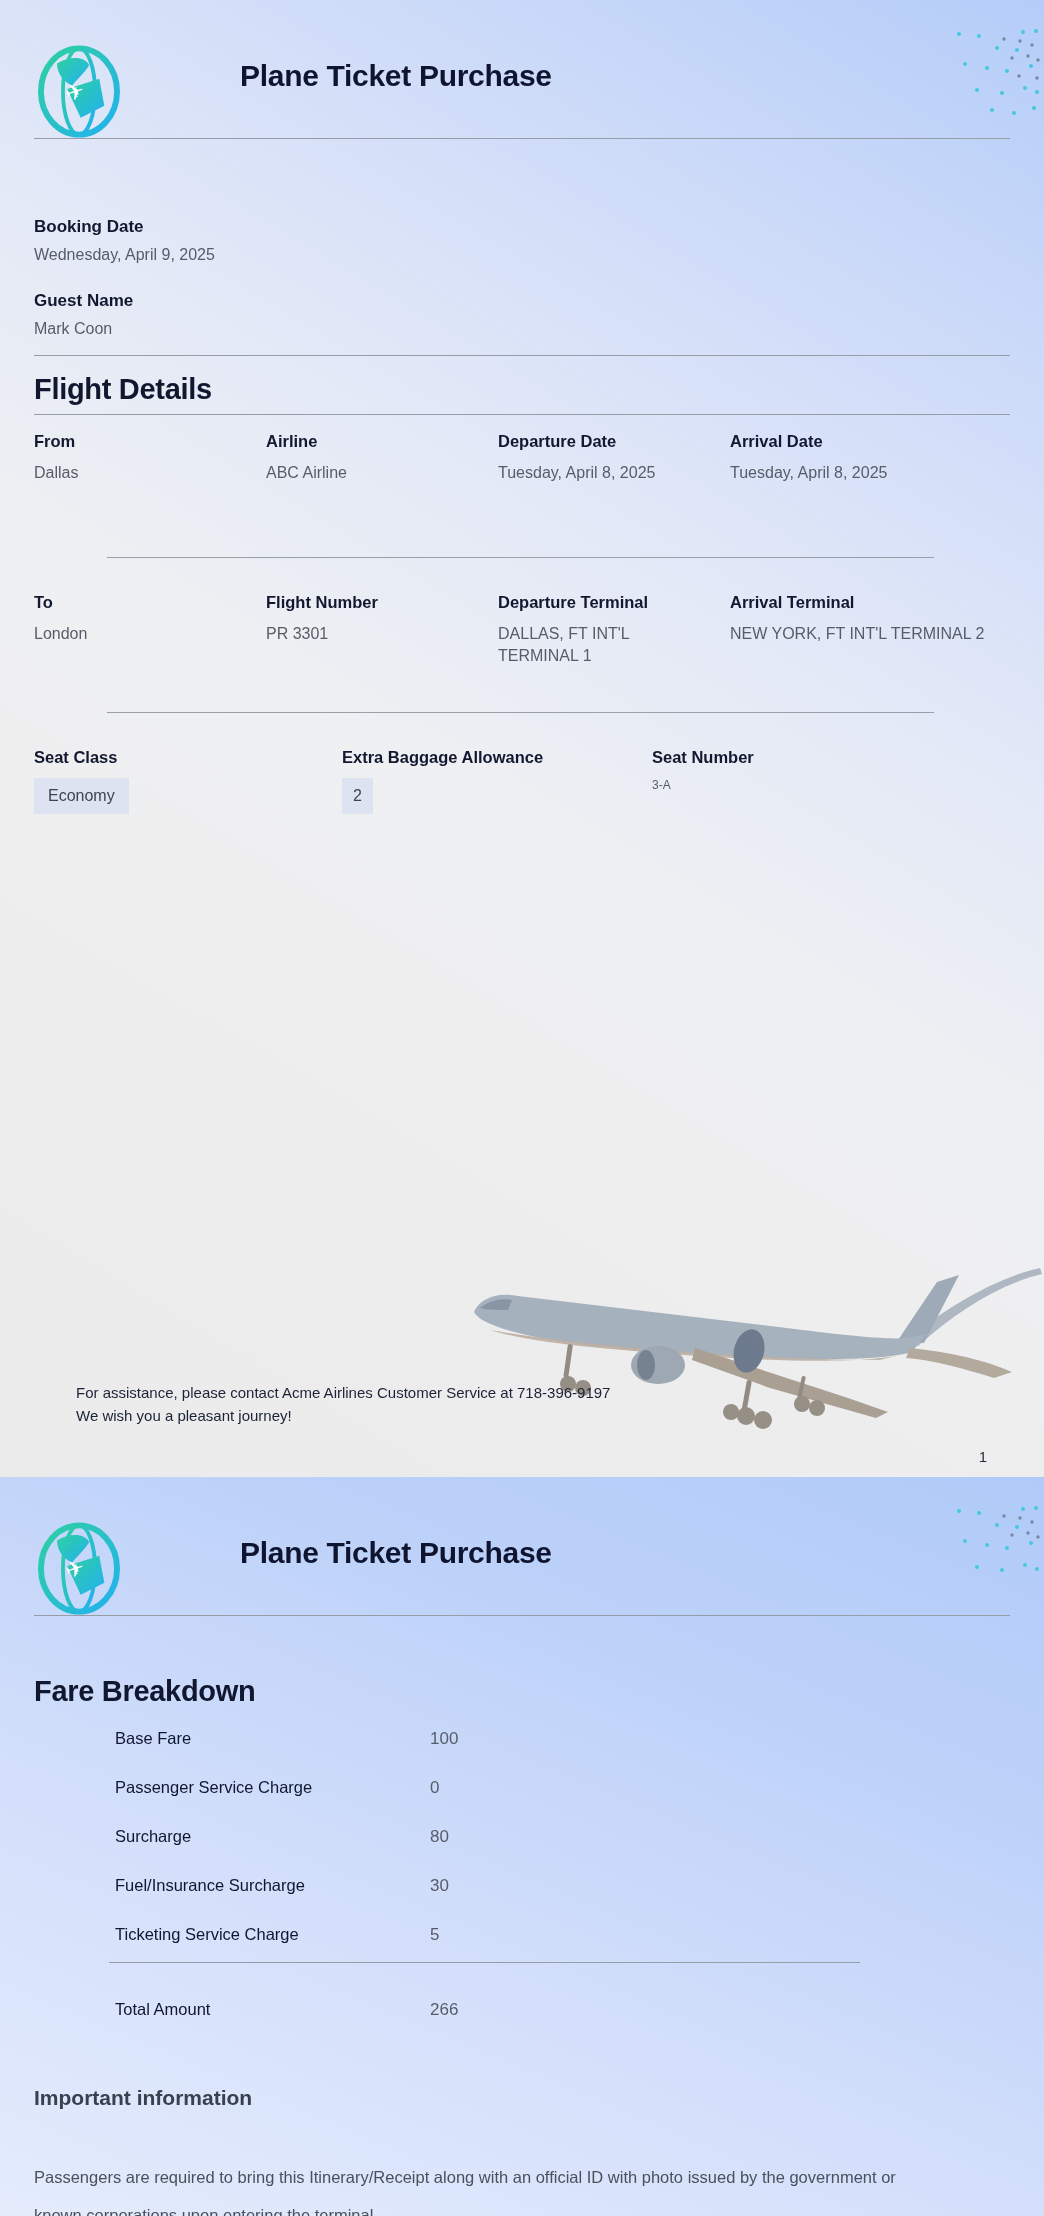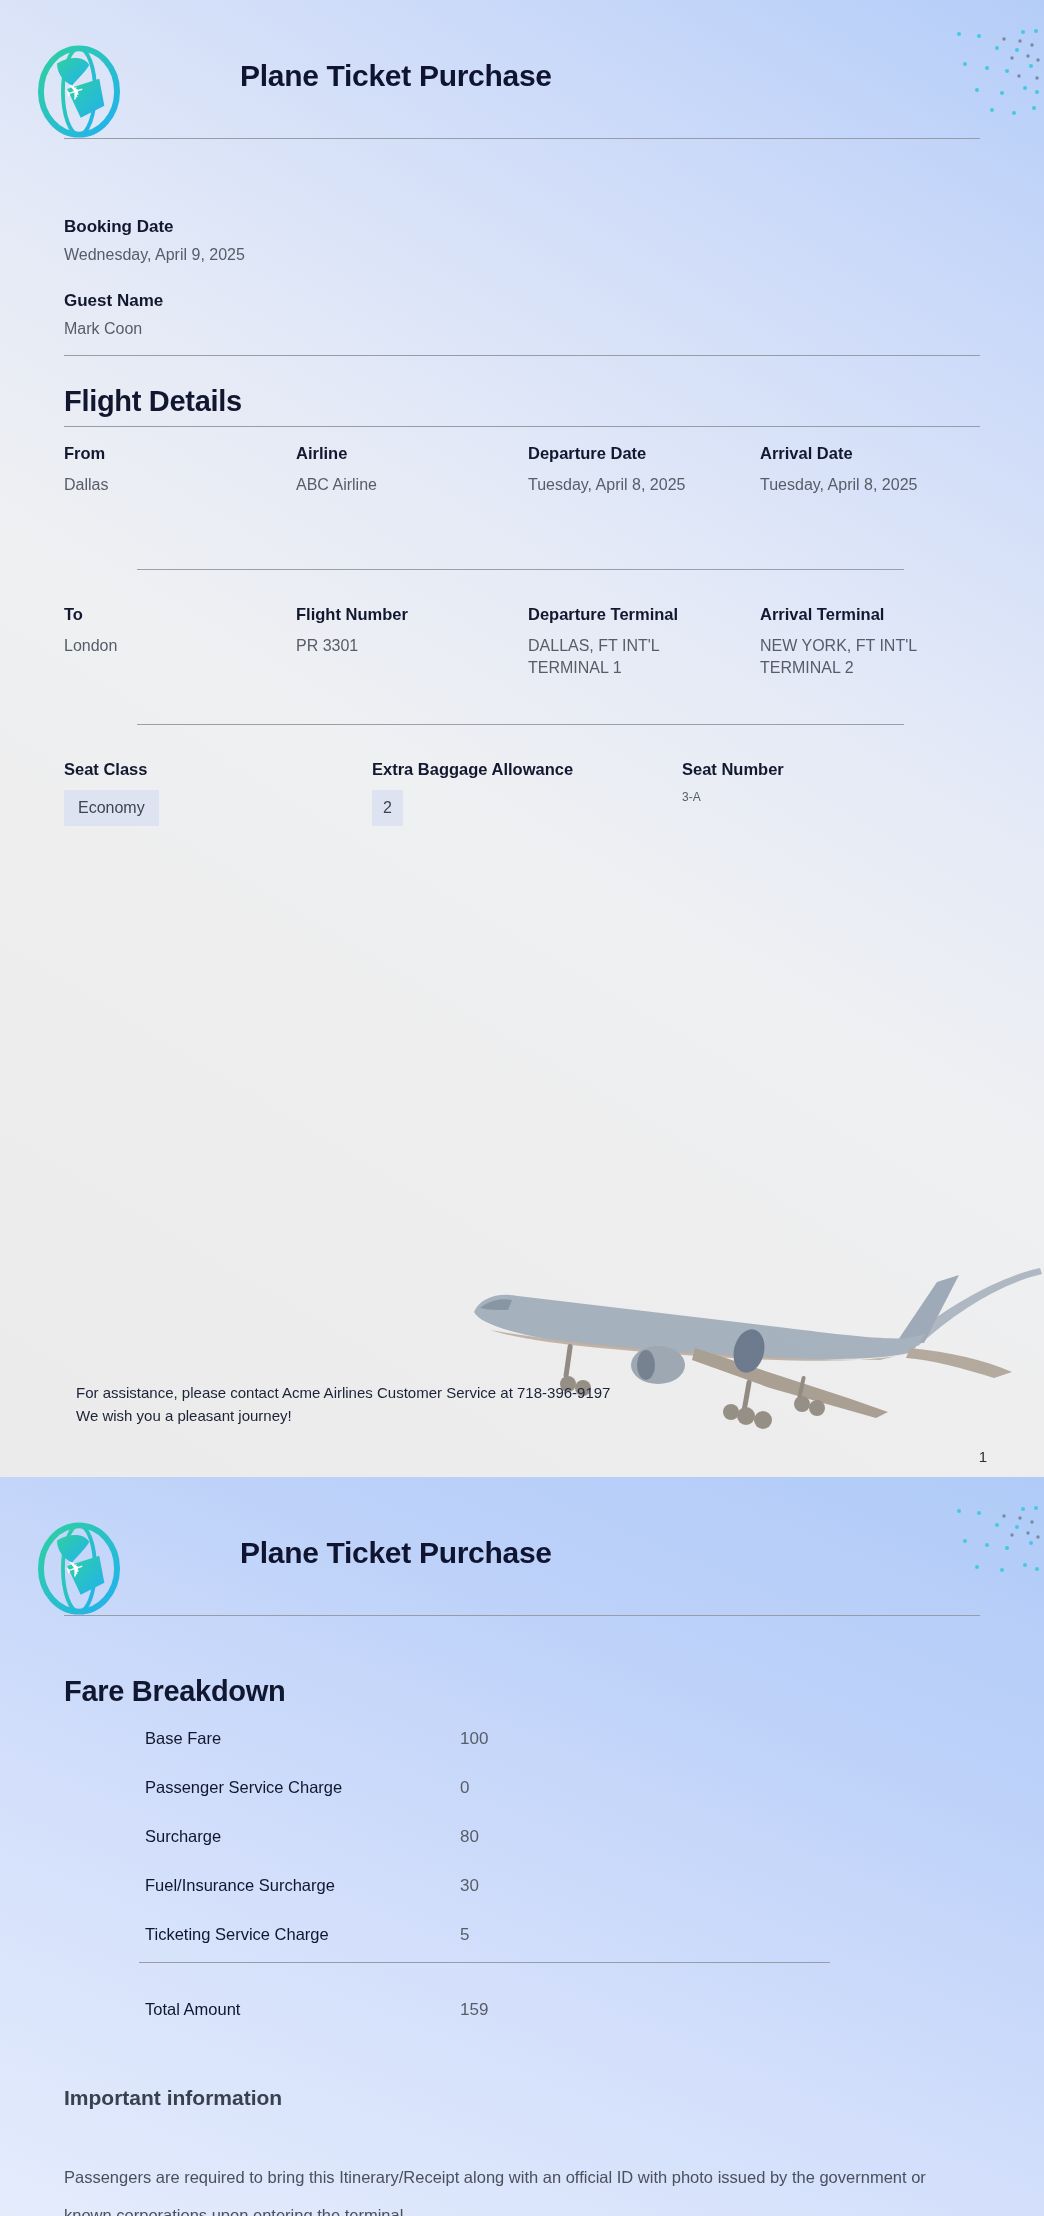--- a/index.html
+++ b/index.html
@@ -9,36 +9,36 @@
   }
   .page{position:relative;overflow:hidden;}
   .page1{
     height:1477px;
     background:linear-gradient(211deg,#b4cdf8 0%,#cfdcf9 20%,#e3e9f7 38%,#eff0f2 55%,#ededed 75%,#ebebeb 100%);
   }
   .page2{
     height:739px;
     background:linear-gradient(203deg,#b0cbf8 0%,#bed2f9 30%,#d3dffb 62%,#e4ecfc 100%);
   }
-  .content{padding:0 64px;position:relative;}
+  .content{padding:0 34px;position:relative;}
   .doc-header{display:flex;align-items:flex-start;padding-top:45px;}
   .logo{width:90px;height:93px;margin-left:34px;flex:0 0 auto;}
   .logo svg{display:block;width:100%;height:100%;}
   .doc-title{
     margin:14px 0 0 116px;font-size:30px;font-weight:700;letter-spacing:-.3px;
     color:#0f1530;
   }
   .rule{border:0;border-top:1px solid #979da6;margin:0;}
   .rule.indent{margin-left:73px;margin-right:76px;border-top-color:#9aa0a8;}
   .field-label{font-size:17px;font-weight:700;color:#121830;line-height:20px;}
   .field-value{font-size:16px;color:#575d68;line-height:20px;margin-top:8px;}
   .booking-date-label{margin-top:78px;}
   .guest-name-label{margin-top:26px;}
   .rule.after-guest{margin-top:16px;}
-  .section-heading{margin:28px 0 0 0;font-size:29px;font-weight:700;color:#10172f;line-height:34px;letter-spacing:-.3px;}
+  .section-heading{margin:16px 0 0 0;font-size:29px;font-weight:700;color:#10172f;line-height:34px;letter-spacing:-.3px;}
   .route-label{margin-top:24px;font-size:17px;font-weight:700;color:#3b4254;line-height:20px;}
   .rule.after-route{margin-top:8px;}
   .route-grid{display:grid;grid-template-columns:232px 232px 232px 1fr;margin-top:16px;}
   .route-grid .cell-label{font-size:16.5px;font-weight:700;color:#121830;line-height:20px;}
   .route-grid .cell-value{font-size:16px;color:#575d68;line-height:22px;margin-top:11px;padding-right:18px;}
   .rule.row-divider-1{margin-top:73px;}
   .route-grid.row2{margin-top:34px;}
   .rule.row-divider-2{margin-top:45px;}
   .seat-grid{display:grid;grid-template-columns:308px 310px 1fr;margin-top:34px;}
   .seat-grid .cell-label{font-size:16.5px;font-weight:700;color:#121830;line-height:20px;}
@@ -305,21 +305,21 @@
           <div class="fare-label">Fuel/Insurance Surcharge</div>
           <div class="fare-value">30</div>
         </div>
         <div class="fare-row">
           <div class="fare-label">Ticketing Service Charge</div>
           <div class="fare-value">5</div>
         </div>
         <hr class="rule fare-divider">
         <div class="fare-row total">
           <div class="fare-label">Total Amount</div>
-          <div class="fare-value">159</div>
+          <div class="fare-value">266</div>
         </div>
       </div>
 
       <h3 class="important-heading">Important information</h3>
       <p class="important-text">Passengers are required to bring this Itinerary/Receipt along with an official ID with photo issued by the government or known corporations upon entering the terminal.</p>
     </div>
   </section>
 
 </div>
 

